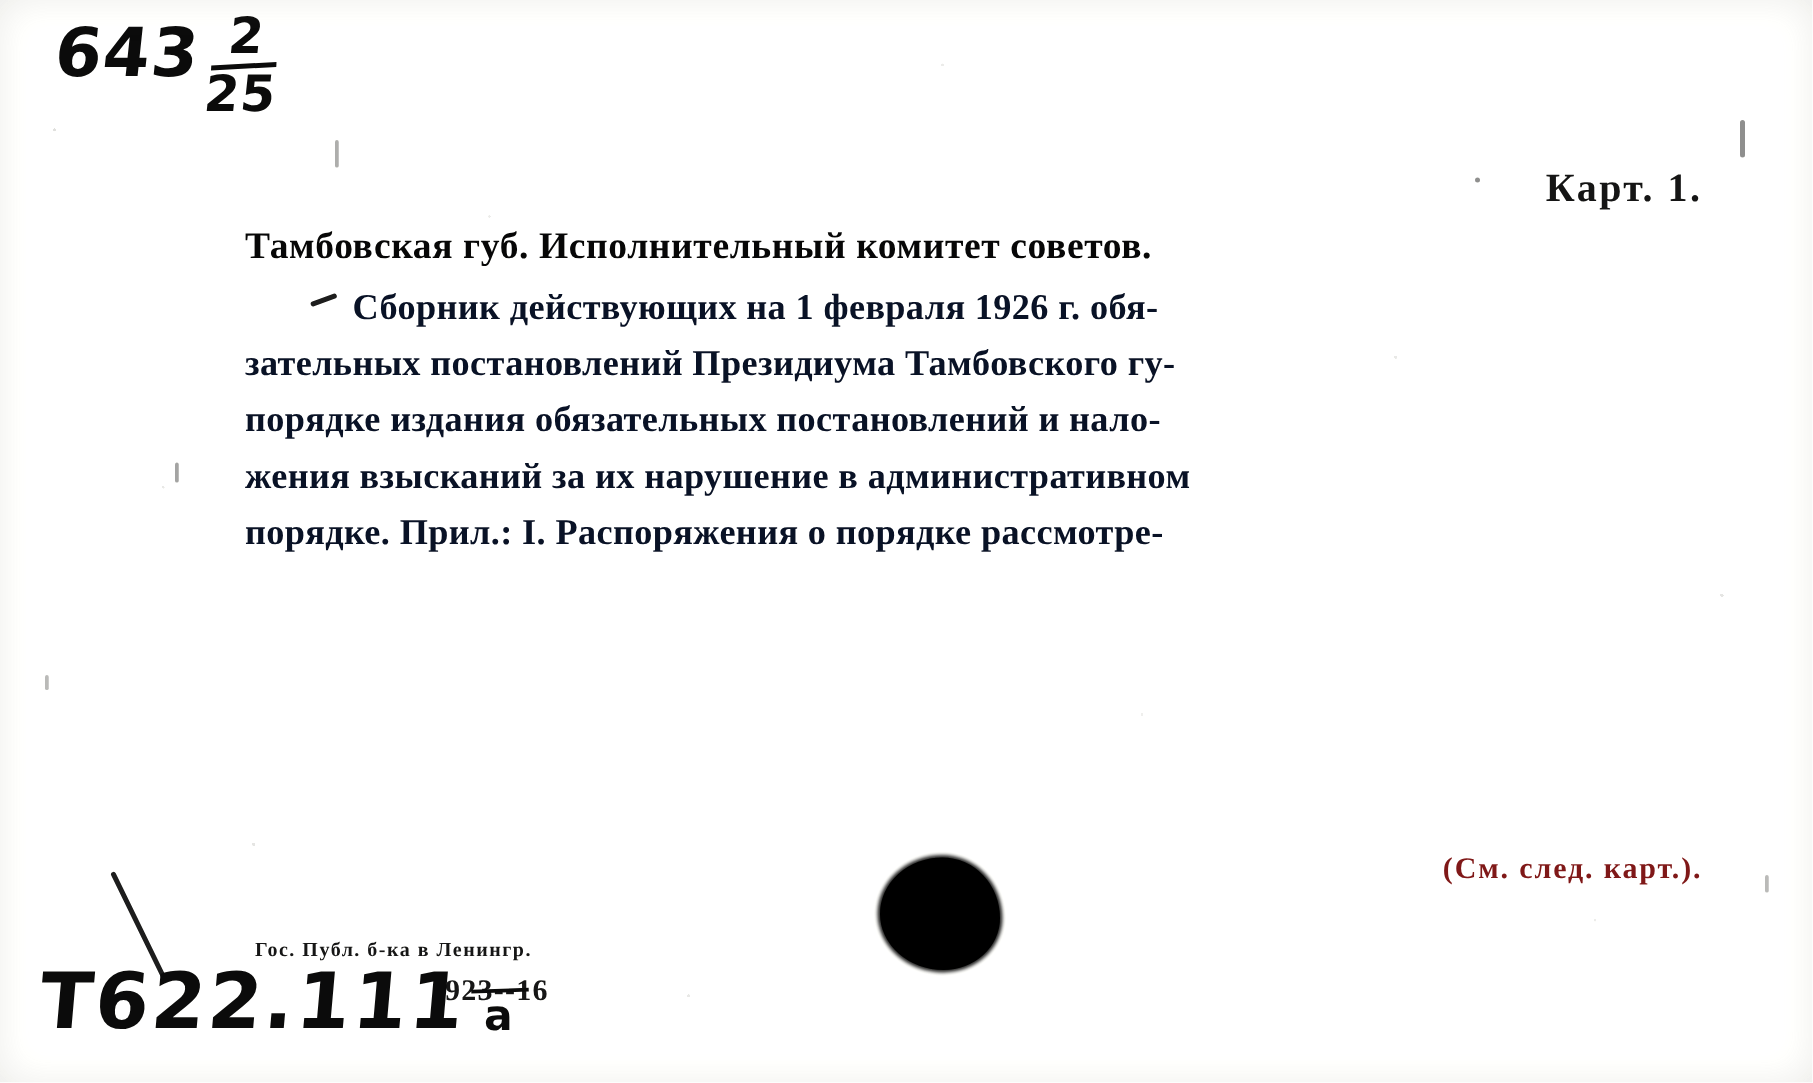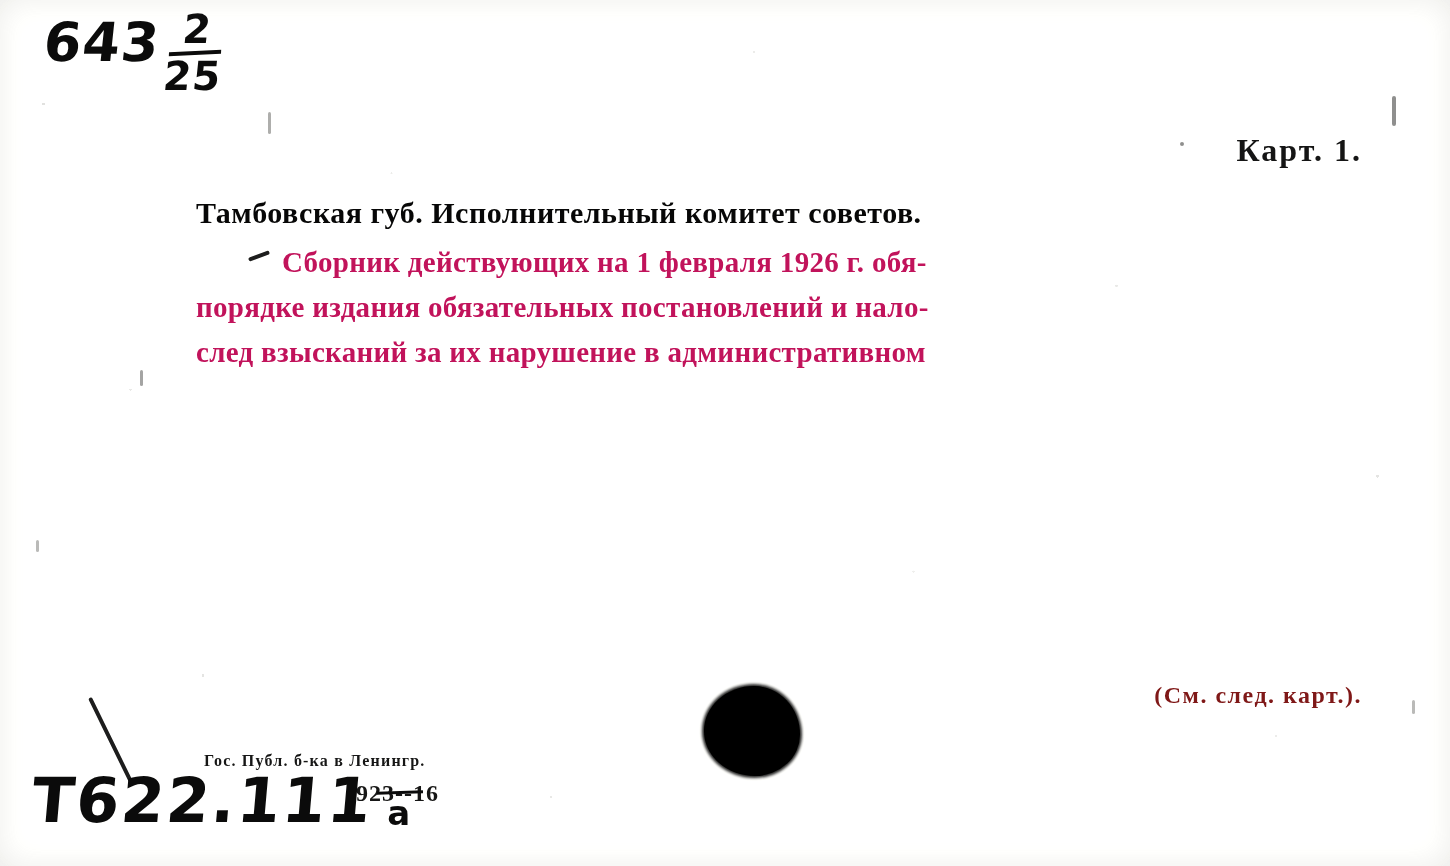--- a/index.html
+++ b/index.html
@@ -84,36 +84,36 @@
     font-weight: 700;
     letter-spacing: 2px;
     color: #1a1a1a;
     font-family: "Liberation Serif", serif;
   }
 
   
   #entry {
     position: absolute;
     left: 196px;
-    top: 196px;
+    top: 180px;
     width: 1182px;
   }
   #heading {
     font-size: 30px;
     font-weight: 700;
     letter-spacing: .5px;
     color: #0d0d0d;
     white-space: nowrap;
     margin-bottom: 10px;
   }
   #body-lines {
     font-size: 29px;
     line-height: 45px;
     font-weight: 700;
-    color: #be185d;
+    color: #0f172a;
     letter-spacing: .3px;
   }
   #body-lines .ln {
     display: block;
     white-space: nowrap;
   }
   #body-lines .ln.first {
     text-indent: 86px;
   }
   .tick {
@@ -237,22 +237,24 @@
     </span>
   </div>
 
   <div id="card-number">Карт. 1.</div>
 
   <div id="entry">
     <div class="tick"></div>
     <div id="heading">Тамбовская губ. Исполнительный комитет  советов.</div>
     <div id="body-lines">
       <span class="ln first">Сборник действующих на 1 февраля  1926 г. обя-</span>
+      <span class="ln">зательных постановлений Президиума Тамбовского гу-</span>
       <span class="ln">порядке издания обязательных  постановлений  и нало-</span>
-      <span class="ln">след взысканий за их нарушение в административном</span>
+      <span class="ln">жения взысканий за их нарушение в административном</span>
+      <span class="ln">порядке. Прил.: I. Распоряжения о порядке  рассмотре-</span>
     </div>
   </div>
 
   <div id="see-next">(См. след. карт.).</div>
 
   <div id="library-stamp">Гос. Публ. б-ка в Ленингр.</div>
   <div id="stamp-year">923--16</div>
 
   <div id="ink-blot"></div>
 

